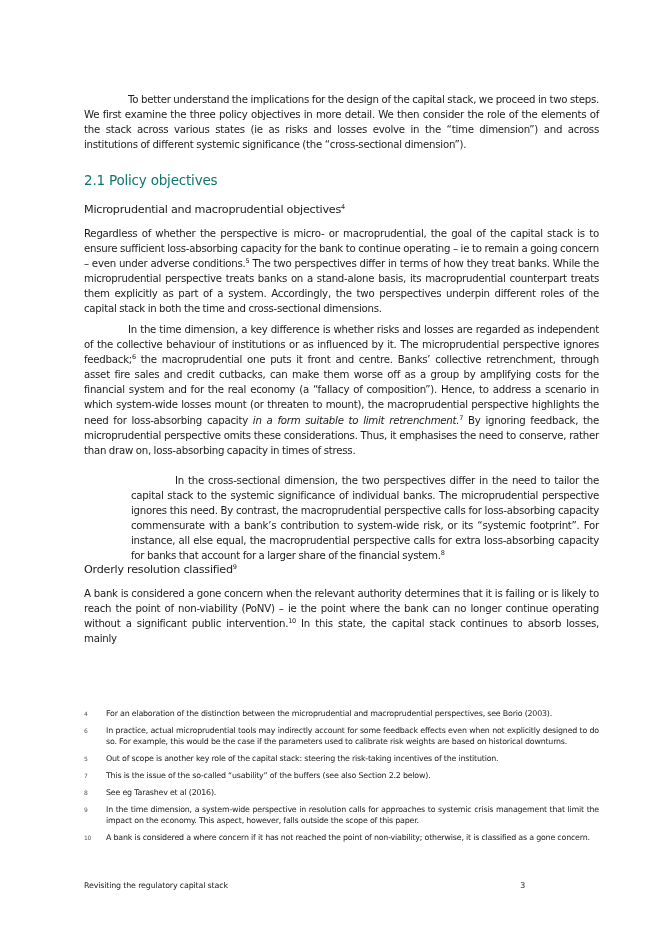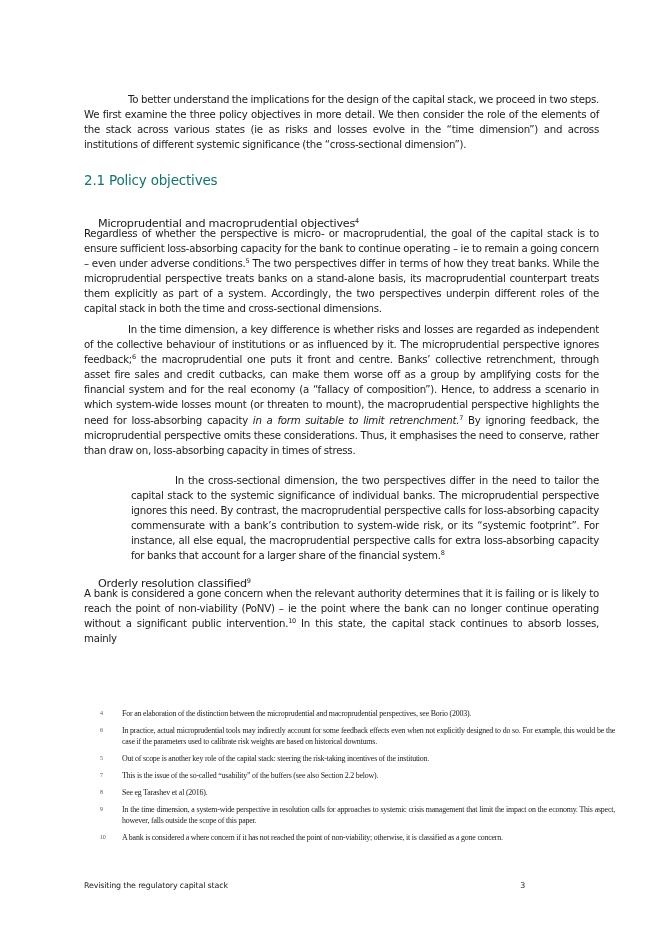--- a/index.html
+++ b/index.html
@@ -4,28 +4,28 @@
 <style>
   html, body { margin: 0; padding: 0; background: #ffffff; }
   body { width: 662px; height: 936px; position: relative; overflow: hidden;
          font-family: "DejaVu Sans", sans-serif; color: #1a1a1a; }
   .page { position: absolute; left: 84px; top: 0; width: 515px; }
   .p { font-size: 10.2px; line-height: 15.1px; text-align: justify; margin: 0; letter-spacing: -0.25px; word-spacing: -0.3px; }
   .indent { text-indent: 44px; }
   sup { font-size: 6.5px; line-height: 0; vertical-align: 4px; }
   .intro { position: absolute; top: 92px; }
   .h2 { position: absolute; top: 172px; font-size: 13.5px; color: #a5363f; margin: 0; font-weight: normal; letter-spacing: -0.2px; }
-  .h3 { font-size: 11.2px; margin: 14px; font-weight: normal; letter-spacing: -0.25px; }
+  .h3 { font-size: 11.2px; margin: 0; font-weight: normal; letter-spacing: -0.25px; }
   .h3a { position: absolute; top: 203px; }
   .para1 { position: absolute; top: 226px; }
   .para2 { position: absolute; top: 322px; }
   .para3 { position: absolute; top: 473px; margin-left: 47px; }
   .h3b { position: absolute; top: 563px; }
   .para4 { position: absolute; top: 586px; }
-  .footnotes { position: absolute; top: 708px; left: 16px; width: 515px; font-family: Liberation Serif, serif; }
+  .footnotes { position: absolute; top: 708px; left: 0; width: 515px; }
   .fn { display: flex; font-size: 7.9px; line-height: 11.5px; margin-bottom: 5.4px; color: #1a1a1a; letter-spacing: -0.2px; }
   .fn-num { width: 22px; flex: none; font-size: 6px; color: #555; padding-top: 0px; }
   .fn-text { flex: 1; text-align: justify; }
   .footer { position: absolute; top: 881px; left: 0; width: 441px; font-size: 7.9px; display: flex; justify-content: space-between; letter-spacing: -0.15px; }
   em { font-style: italic; }
 </style>
 </head>
 <body>
 
 <div class="page">

